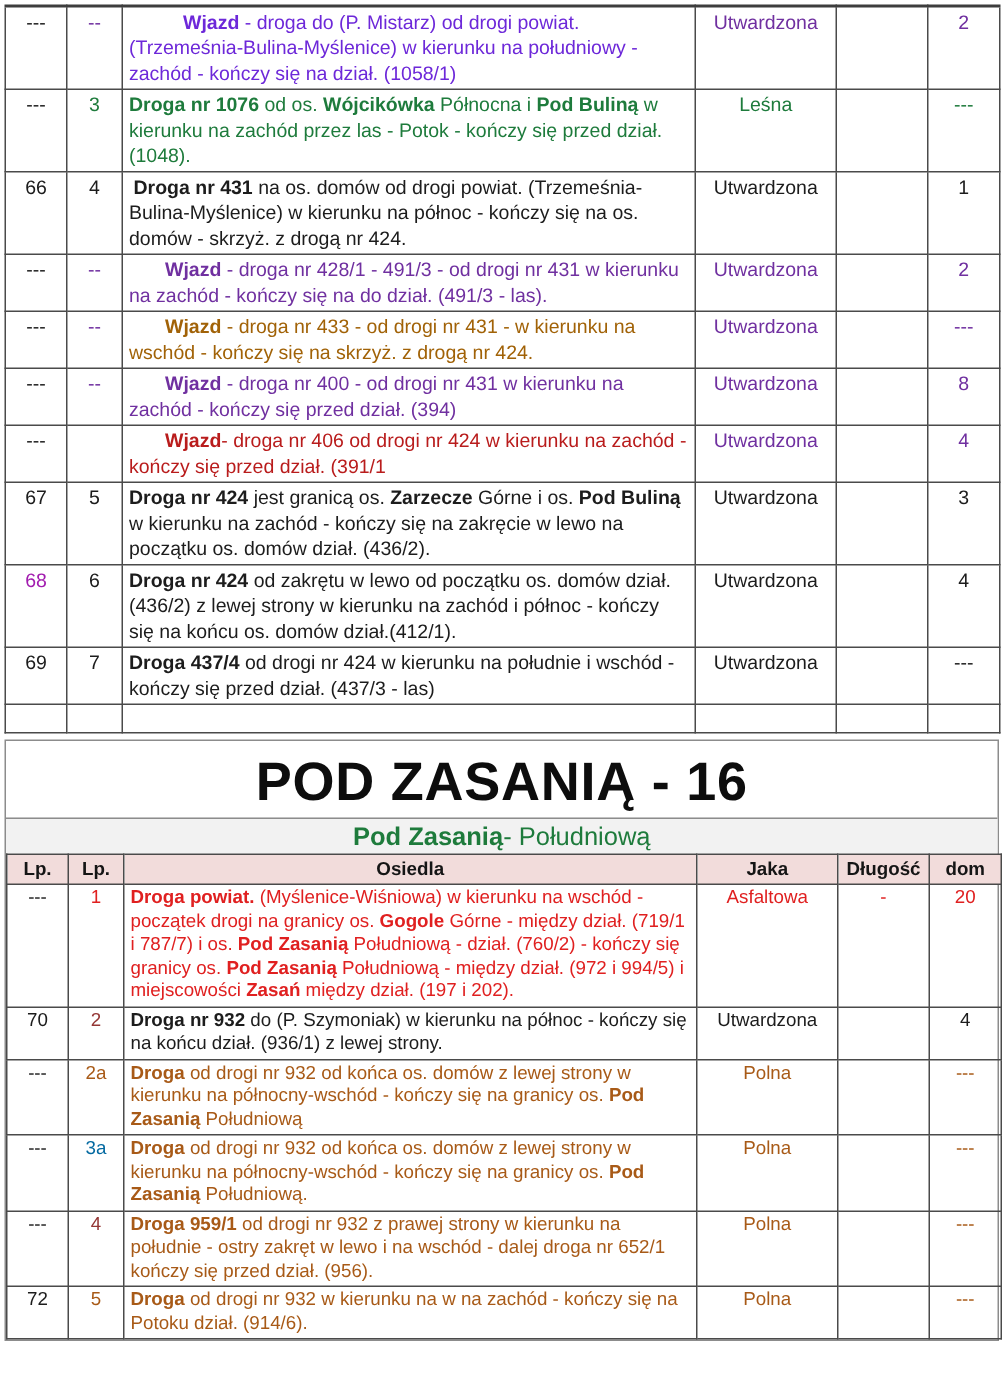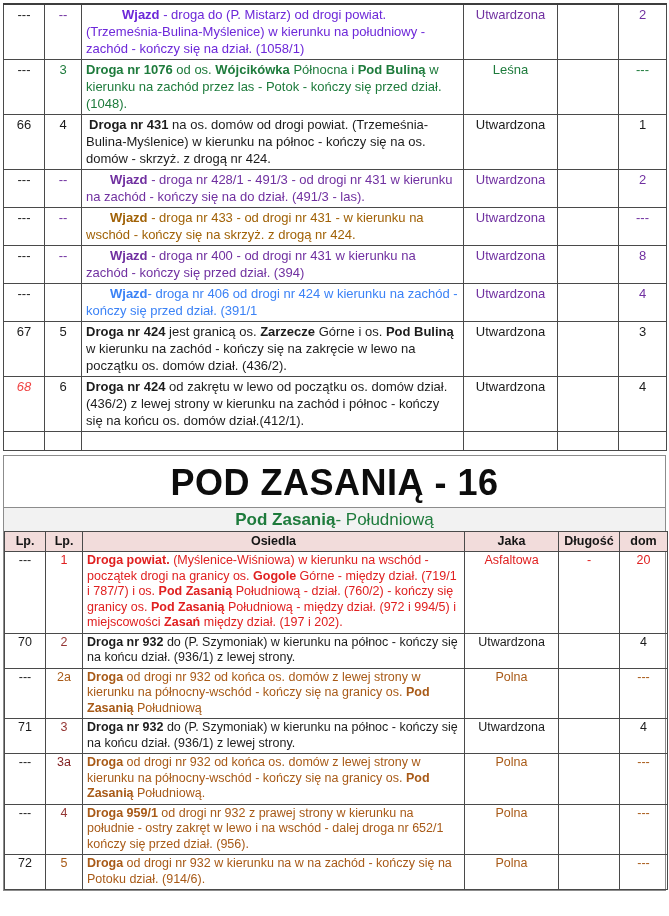--- a/index.html
+++ b/index.html
@@ -88,40 +88,48 @@
           <td class="c" style="color: rgb(28, 28, 28);">---</td>
           <td class="c" style="color: rgb(112, 48, 160);">--</td>
           <td class="desc" style="color: rgb(112, 48, 160); text-indent: 24px;"><span class="b">Wjazd</span><span> - droga nr 400 - od drogi nr 431 w kierunku na zachód - kończy się przed dział. (394)</span></td>
           <td class="c" style="color: rgb(112, 48, 160);">Utwardzona</td>
           <td class="c" style="color: rgb(112, 48, 160);"></td>
           <td class="c" style="color: rgb(112, 48, 160);">8</td>
         </tr>
         <tr>
           <td class="c" style="color: rgb(28, 28, 28);">---</td>
           <td class="c" style="color: rgb(112, 48, 160);"></td>
-          <td class="desc" style="color: #3b82f6; text-indent: 24px;"><span class="b">Wjazd</span><span>- droga nr 406 od drogi nr 424  w kierunku na zachód - kończy się przed dział. (391/1</span></td>
+          <td class="desc" style="color: #b91c1c; text-indent: 24px;"><span class="b">Wjazd</span><span>- droga nr 406 od drogi nr 424  w kierunku na zachód - kończy się przed dział. (391/1</span></td>
           <td class="c" style="color: rgb(112, 48, 160);">Utwardzona</td>
           <td class="c" style="color: rgb(112, 48, 160);"></td>
           <td class="c" style="color: rgb(112, 48, 160);">4</td>
         </tr>
         <tr>
           <td class="c" style="color: rgb(28, 28, 28);">67</td>
           <td class="c" style="color: rgb(28, 28, 28);">5</td>
           <td class="desc" style="color: rgb(28, 28, 28);"><span class="b">Droga nr 424</span><span>  jest granicą os. </span><span class="b">Zarzecze</span><span> Górne i os. </span><span class="b">Pod Buliną</span><span> w kierunku na zachód - kończy się na zakręcie w lewo na początku os. domów dział. (436/2).</span></td>
           <td class="c" style="color: rgb(28, 28, 28);">Utwardzona</td>
           <td class="c" style="color: rgb(28, 28, 28);"></td>
           <td class="c" style="color: rgb(28, 28, 28);">3</td>
         </tr>
         <tr>
-          <td class="c" style="color: #ef4444; font-style: italic;">68</td>
+          <td class="c" style="color: #a21caf;">68</td>
           <td class="c" style="color: rgb(28, 28, 28);">6</td>
           <td class="desc" style="color: rgb(28, 28, 28);"><span class="b">Droga nr 424</span><span>  od zakrętu w lewo od początku os. domów dział. (436/2)  z lewej strony w kierunku na zachód i północ - kończy się na końcu os. domów dział.(412/1).</span></td>
           <td class="c" style="color: rgb(28, 28, 28);">Utwardzona</td>
           <td class="c" style="color: rgb(28, 28, 28);"></td>
           <td class="c" style="color: rgb(28, 28, 28);">4</td>
+        </tr>
+        <tr>
+          <td class="c" style="color: rgb(28, 28, 28);">69</td>
+          <td class="c" style="color: rgb(28, 28, 28);">7</td>
+          <td class="desc" style="color: rgb(28, 28, 28);"><span class="b">Droga 437/4</span><span>  od drogi nr 424 w kierunku na południe i wschód - kończy się przed dział. (437/3 - las)</span></td>
+          <td class="c" style="color: rgb(28, 28, 28);">Utwardzona</td>
+          <td class="c" style="color: rgb(28, 28, 28);"></td>
+          <td class="c" style="color: rgb(28, 28, 28);">---</td>
         </tr>
         <tr class="empty-row">
           <td class="c"></td>
           <td class="c"></td>
           <td class="c"></td>
           <td class="c"></td>
           <td class="c"></td>
           <td class="c"></td>
         </tr>
       </tbody>
@@ -174,30 +182,22 @@
           </tr>
           <tr>
             <td class="c" style="color: rgb(28, 28, 28);">---</td>
             <td class="c" style="color: rgb(168, 90, 23);">2a</td>
             <td class="desc" style="color: rgb(168, 90, 23);"><span class="b">Droga</span><span>  od drogi nr 932 od końca os. domów z lewej  strony w kierunku na północny-wschód - kończy się na  granicy os. </span><span class="b">Pod Zasanią</span><span>  Południową</span></td>
             <td class="c" style="color: rgb(168, 90, 23);">Polna</td>
             <td class="c" style="color: rgb(168, 90, 23);"></td>
             <td class="c" style="color: rgb(168, 90, 23);">---</td>
           </tr>
           <tr>
-            <td class="c" style="color: rgb(28, 28, 28);">71</td>
-            <td class="c" style="color: rgb(148, 54, 52);">3</td>
-            <td class="desc" style="color: rgb(28, 28, 28);"><span class="b">Droga  nr 932</span><span>  do (P. Szymoniak) w kierunku na północ - kończy się na końcu dział. (936/1) z lewej strony.</span></td>
-            <td class="c" style="color: rgb(28, 28, 28);">Utwardzona</td>
-            <td class="c" style="color: rgb(28, 28, 28);"></td>
-            <td class="c" style="color: rgb(28, 28, 28);">4</td>
-          </tr>
-          <tr>
-            <td class="c" style="color: rgb(28, 28, 28);">---</td>
-            <td class="c" style="color: #7f1d1d;">3a</td>
+            <td class="c" style="color: rgb(28, 28, 28);">---</td>
+            <td class="c" style="color: #0369a1;">3a</td>
             <td class="desc" style="color: rgb(168, 90, 23);"><span class="b">Droga</span><span>  od drogi nr 932 od końca os. domów z lewej  strony w kierunku na  północny-wschód - kończy się na  granicy os. </span><span class="b">Pod Zasanią</span><span>  Południową.</span></td>
             <td class="c" style="color: rgb(168, 90, 23);">Polna</td>
             <td class="c" style="color: rgb(168, 90, 23);"></td>
             <td class="c" style="color: rgb(168, 90, 23);">---</td>
           </tr>
           <tr>
             <td class="c" style="color: rgb(28, 28, 28);">---</td>
             <td class="c" style="color: rgb(148, 54, 52);">4</td>
             <td class="desc" style="color: rgb(168, 90, 23);"><span class="b">Droga  959/1</span><span> od drogi nr 932  z prawej strony w kierunku na południe - ostry zakręt w lewo i na wschód - dalej droga nr 652/1  kończy się przed dział. (956).</span></td>
             <td class="c" style="color: rgb(168, 90, 23);">Polna</td>

